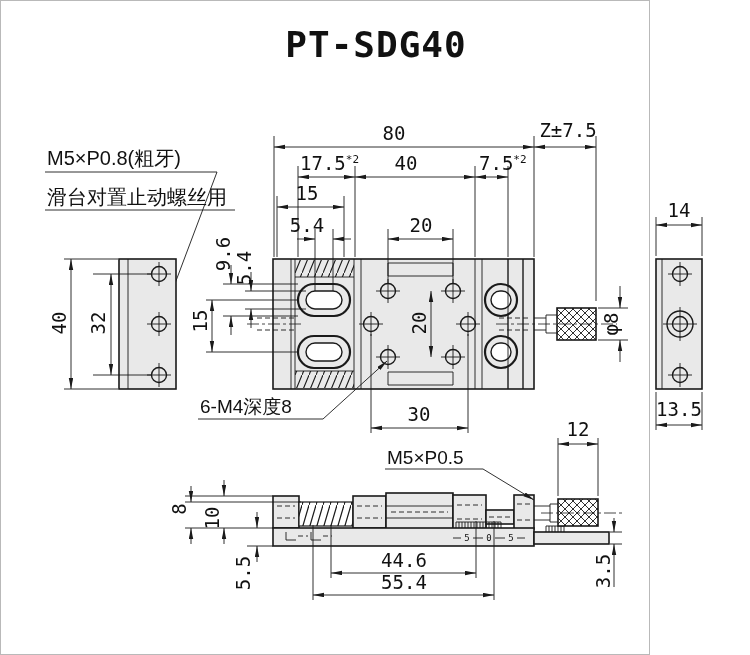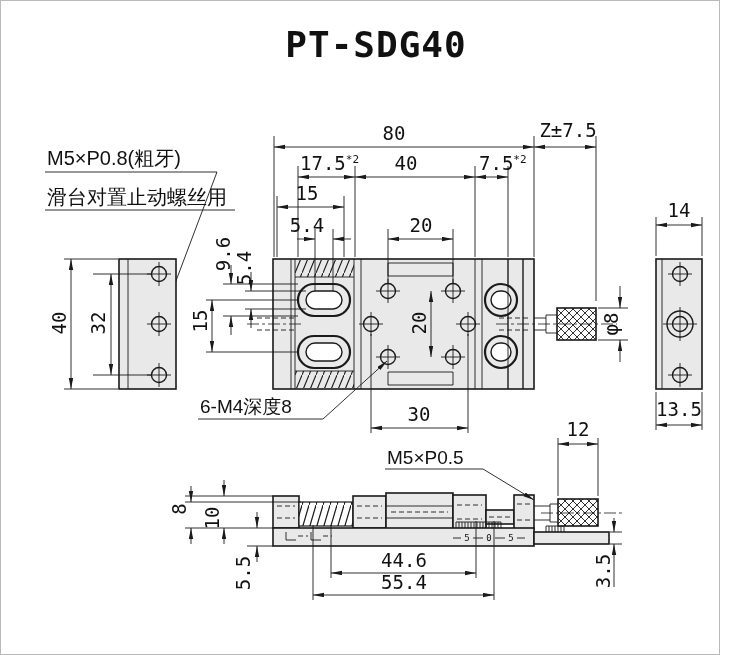--- a/index.html
+++ b/index.html
@@ -1,16 +1,16 @@
 <!DOCTYPE html>
 <html><head>
 <meta charset="utf-8">
 <style>
   html,body{margin:0;padding:0;background:#fff;}
-  #page{position:relative;width:720px;height:655px;background:#fff;border:1px solid #b9b9b9;box-sizing:border-box;font-family:"DejaVu Sans Mono",monospace;}
+  #page{position:relative;width:650px;height:655px;background:#fff;border:1px solid #b9b9b9;box-sizing:border-box;font-family:"DejaVu Sans Mono",monospace;}
   svg{position:absolute;left:0;top:0;}
   text{fill:#111;font-family:"DejaVu Sans Mono",monospace;}
   .dim{font-size:19px;}
   .sup{font-size:11px;}
   .note{font-size:20px;font-family:"Liberation Sans",sans-serif;}
   .cjk{font-size:19px;font-family:"Liberation Sans",sans-serif;}
   .tiny{font-size:9px;}
   .title{font-size:36px;font-weight:bold;letter-spacing:1px;}
   .fillg{fill:#e9e9e9;stroke:#1a1a1a;stroke-width:1.6;}
   .fillw{fill:#ffffff;stroke:#1a1a1a;stroke-width:1.4;}

